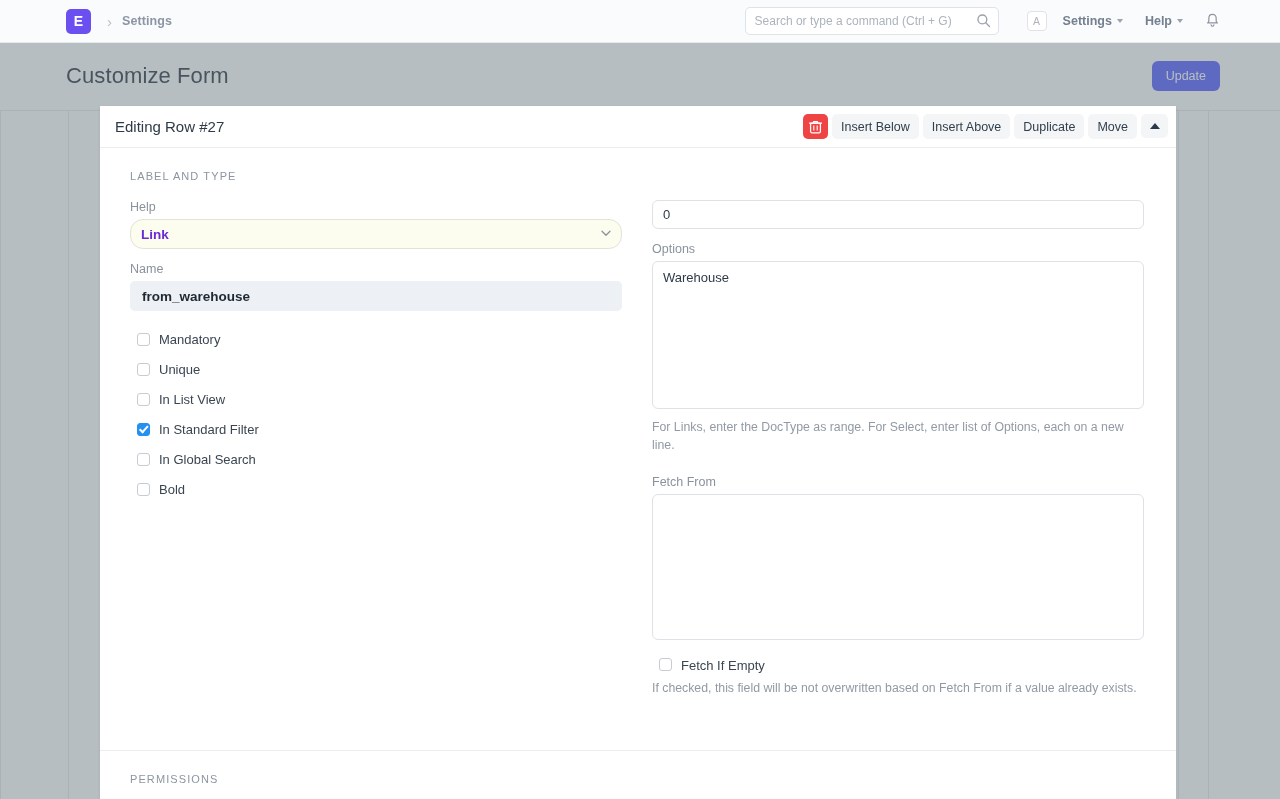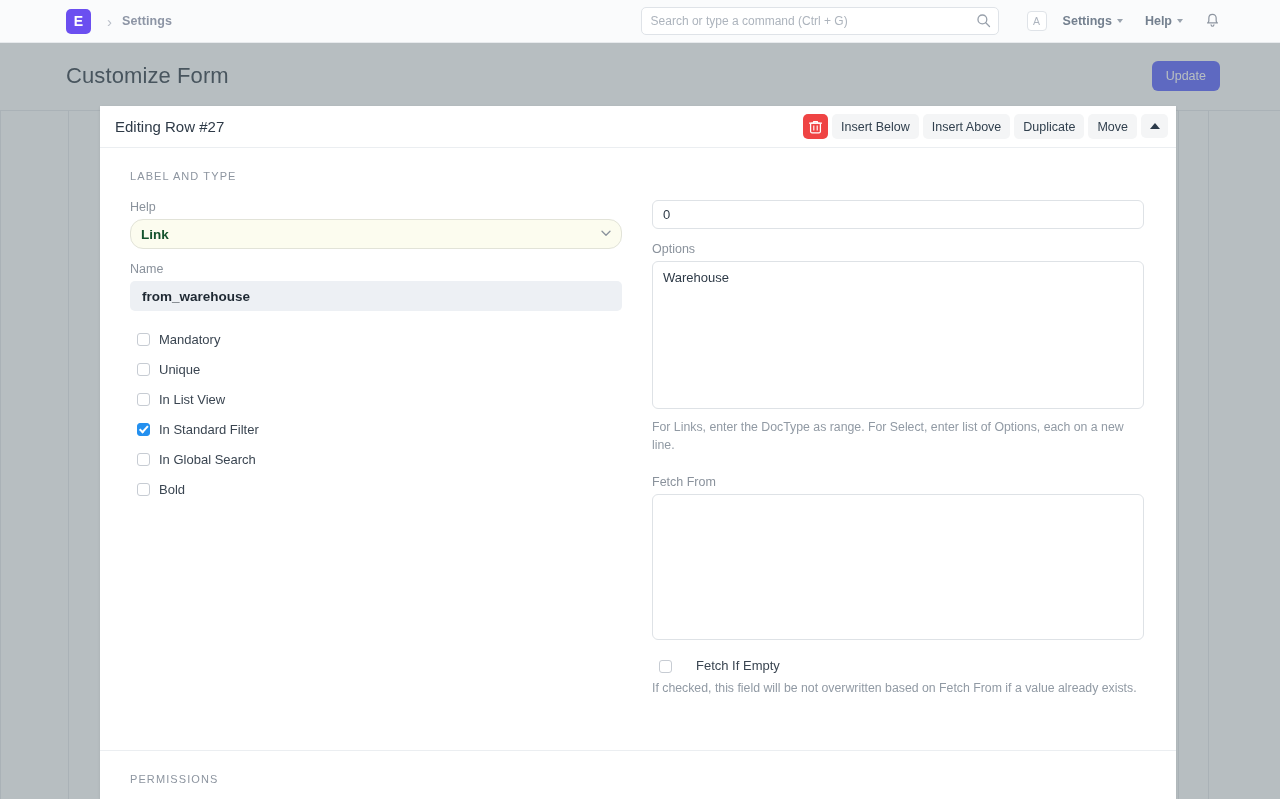--- a/index.html
+++ b/index.html
@@ -39,21 +39,21 @@
   }
   .breadcrumb-item {
     color: #8d95a5; font-size: 12.5px; font-weight: bold;
     letter-spacing: .1px;
   }
   .nav-right {
     margin-left: auto; display: flex; align-items: center;
     padding-right: 60px; gap: 0;
   }
   .search-wrap {
-    position: relative; width: 358px; height: 28px;
+    position: relative; width: 254px; height: 28px;
     margin-right: 28px;
   }
   .search-input {
     width: 100%; height: 28px;
     border: 1px solid #dfe3e8; border-radius: 5px;
     background: #fff;
     font-size: 12px; color: #4a5159;
     padding: 0 28px 0 9px;
     font-family: "Liberation Sans", sans-serif;
     outline: none;
@@ -194,21 +194,21 @@
     font-size: 13px; color: #2e3a47;
     padding: 0 10px;
     font-family: "Liberation Sans", sans-serif;
     outline: none;
   }
   .select-wrap { position: relative; }
   .select-ctrl {
     width: 100%; height: 30px;
     border: 1px solid #e2e3d8; border-radius: 13px;
     background: #fcfcef;
-    font-size: 13.5px; color: #14532d; font-weight: bold;
+    font-size: 13.5px; color: #6d28d9; font-weight: bold;
     padding: 0 28px 0 10px;
     font-family: "Liberation Sans", sans-serif;
     outline: none; appearance: none; -webkit-appearance: none;
     cursor: pointer;
   }
   .chev {
     position: absolute; right: 11px; top: 11px;
     width: 10px; height: 7px; pointer-events: none;
   }
   .readonly-ctrl {
@@ -254,21 +254,21 @@
   }
   .cbox.checked::after {
     content: ""; display: block;
     width: 3px; height: 7px;
     border: solid #fff; border-width: 0 2px 2px 0;
     transform: rotate(42deg) translate(-0.5px,-1px);
   }
   .check-label { font-size: 13px; color: #3a4551; }
 
   .fetch-empty-row {
-    display: flex; align-items: flex-end; gap: 24px;
+    display: flex; align-items: flex-start; gap: 9px;
     margin-top: 14px; padding-left: 7px;
   }
 
   
   .card-divider {
     position: absolute; left: 0; top: 644px;
     width: 1076px; height: 1px; background: #ebeef1;
   }
   .permissions-title {
     position: absolute; left: 30px; top: 667px;

